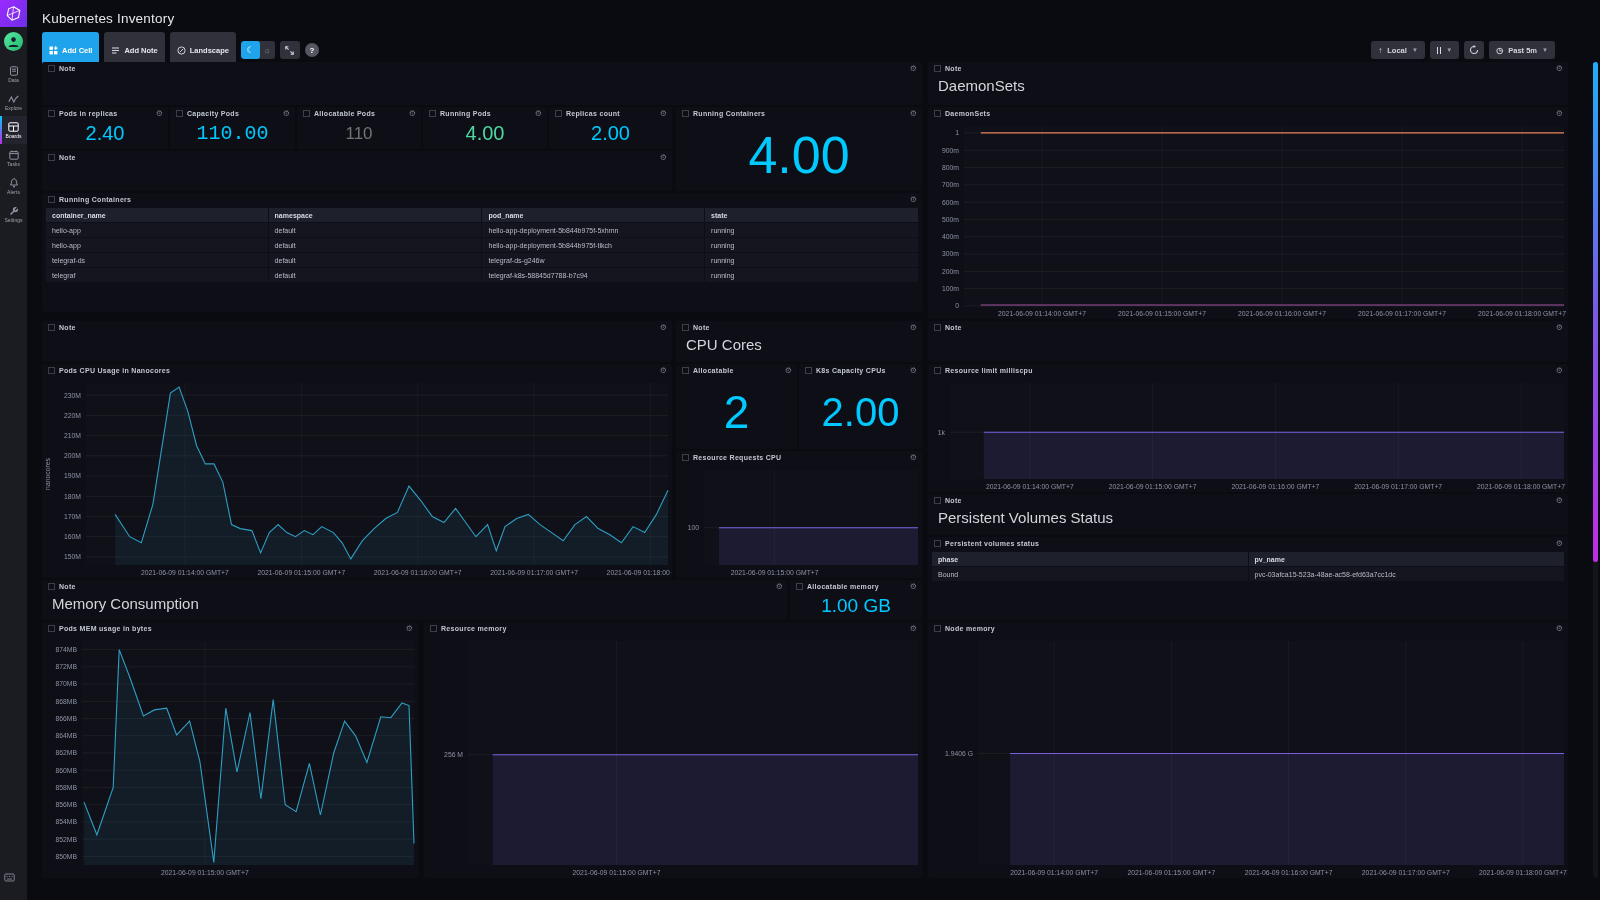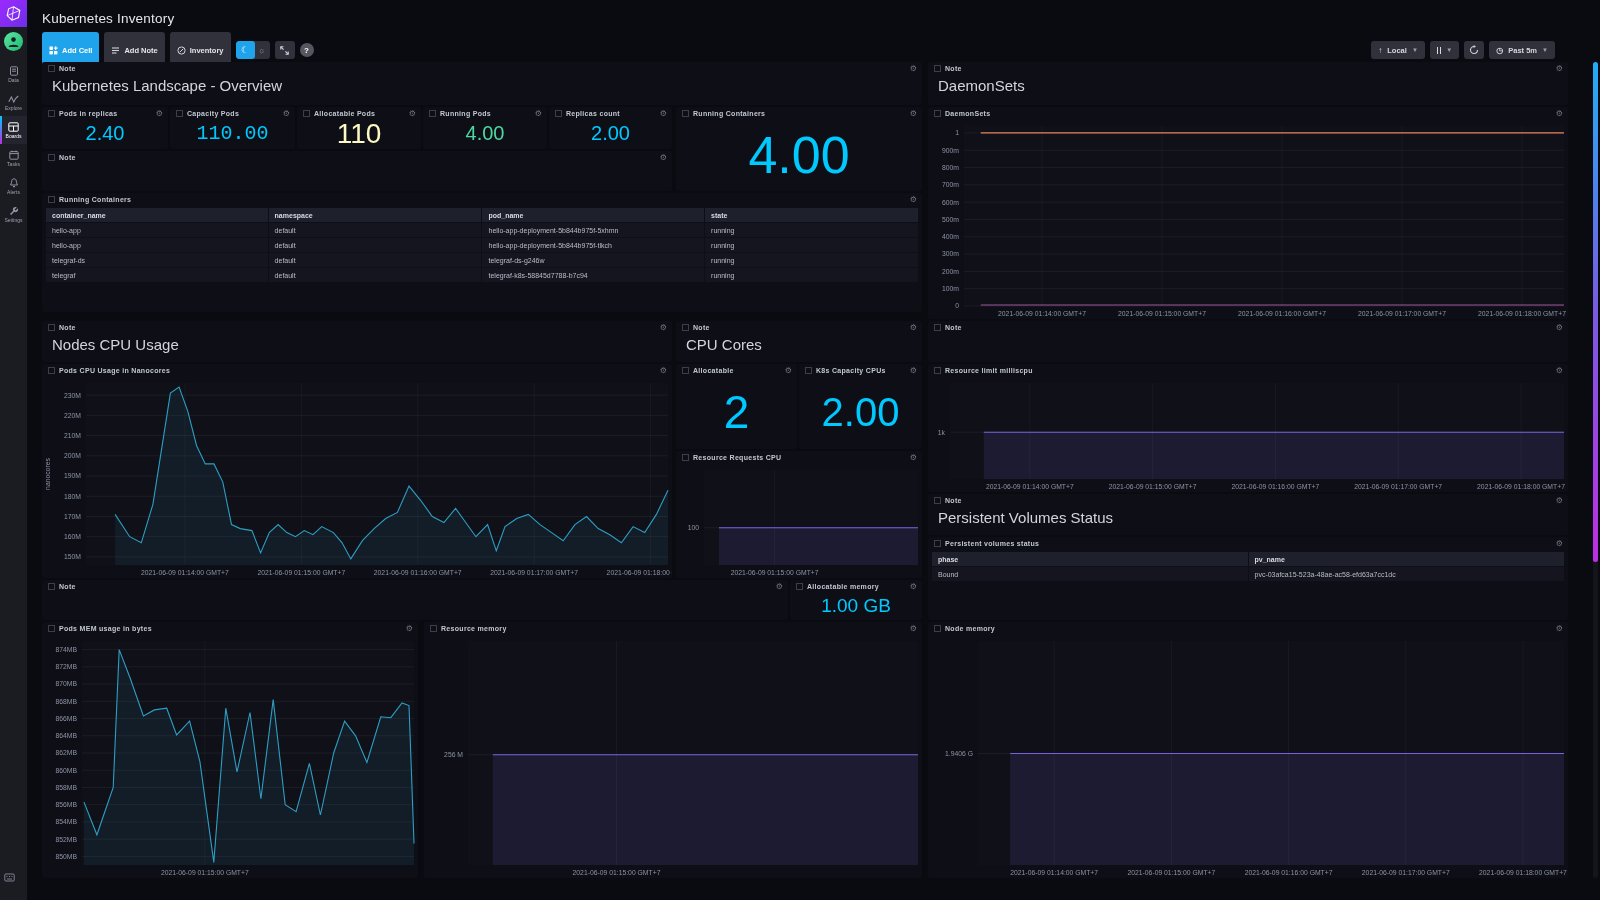--- a/index.html
+++ b/index.html
@@ -148,21 +148,21 @@
           <line x1="1" y1="4.5" x2="8" y2="4.5" stroke="#cfd3da" stroke-width="1.1"></line>
           <line x1="1" y1="7" x2="5.5" y2="7" stroke="#cfd3da" stroke-width="1.1"></line>
         </svg>
       <span>Add Note</span>
     </div>
     <div class="btn">
       <svg width="9" height="9" viewBox="0 0 9 9">
           <circle cx="4.5" cy="4.5" r="3.6" fill="none" stroke="#cfd3da" stroke-width="1"></circle>
           <line x1="2.8" y1="6.2" x2="6.2" y2="2.8" stroke="#cfd3da" stroke-width="1"></line>
         </svg>
-      <span>Inventory</span>
+      <span>Landscape</span>
     </div>
     <div class="toggle">
       <span class="seg moon">☾</span>
       <span class="seg sun">☼</span>
     </div>
     <div class="icon-btn">
       <svg width="9" height="9" viewBox="0 0 9 9">
           <polyline points="3.4,0.8 0.8,0.8 0.8,3.4" fill="none" stroke="#cfd3da" stroke-width="1.1"></polyline>
           <polyline points="5.6,8.2 8.2,8.2 8.2,5.6" fill="none" stroke="#cfd3da" stroke-width="1.1"></polyline>
           <line x1="0.8" y1="0.8" x2="3.6" y2="3.6" stroke="#cfd3da" stroke-width="1.1"></line>
@@ -197,21 +197,20 @@
       <span class="caret">▼</span>
     </div>
   </div>
 
   <div class="cell" style="left:42px;top:62px;width:880px;height:43px">
     <div class="cell-head">
         <span class="drag-sq"></span>
         <span class="cell-title">Note</span>
         <span class="gear">⚙</span>
       </div>
-    <div class="note-title">Kubernetes Landscape - Overview</div>
   </div>
 
   <div class="cell" style="left:42px;top:107px;width:126px;height:42px">
     <div class="cell-head">
         <span class="drag-sq"></span>
         <span class="cell-title">Pods in replicas</span>
         <span class="gear">⚙</span>
       </div>
     <div class="stat-value" style="font-size: 20px; color: rgb(0, 201, 255);">2.40</div>
   </div>
@@ -222,21 +221,21 @@
         <span class="gear">⚙</span>
       </div>
     <div class="stat-value" style="font-size: 20px; color: rgb(0, 201, 255); font-family: Liberation Mono, monospace;">110.00</div>
   </div>
   <div class="cell" style="left:297px;top:107px;width:124px;height:42px">
     <div class="cell-head">
         <span class="drag-sq"></span>
         <span class="cell-title">Allocatable Pods</span>
         <span class="gear">⚙</span>
       </div>
-    <div class="stat-value" style="font-size: 28px; color: #fef9c3;">110</div>
+    <div class="stat-value" style="font-size: 17px; color: #737373;">110</div>
   </div>
   <div class="cell" style="left:423px;top:107px;width:124px;height:42px">
     <div class="cell-head">
         <span class="drag-sq"></span>
         <span class="cell-title">Running Pods</span>
         <span class="gear">⚙</span>
       </div>
     <div class="stat-value" style="font-size: 20px; color: rgb(78, 216, 160);">4.00</div>
   </div>
   <div class="cell" style="left:549px;top:107px;width:123px;height:42px">
@@ -367,21 +366,20 @@
           <polyline points="52.8,185.0 636.0,185.0" fill="none" stroke="#A0549F" stroke-width="1.1"></polyline>
         </svg></div>
   </div>
 
   <div class="cell" style="left:42px;top:321px;width:630px;height:41px">
     <div class="cell-head">
         <span class="drag-sq"></span>
         <span class="cell-title">Note</span>
         <span class="gear">⚙</span>
       </div>
-    <div class="note-title">Nodes CPU Usage</div>
   </div>
   <div class="cell" style="left:42px;top:364px;width:630px;height:214px">
     <div class="cell-head">
         <span class="drag-sq"></span>
         <span class="cell-title">Pods CPU Usage in Nanocores</span>
         <span class="gear">⚙</span>
       </div>
     <div class="chart-body"><svg width="630" height="201">
           <rect x="44" y="6" width="582" height="182" fill="rgba(255,255,255,0.013)"></rect>
           <line x1="142.94" x2="142.94" y1="6" y2="188" stroke="rgba(255,255,255,0.04)"></line>
@@ -523,20 +521,21 @@
         </table>
       </div>
   </div>
 
   <div class="cell" style="left:42px;top:580px;width:746px;height:40px">
     <div class="cell-head">
         <span class="drag-sq"></span>
         <span class="cell-title">Note</span>
         <span class="gear">⚙</span>
       </div>
+    <div class="note-title">Memory Consumption</div>
   </div>
   <div class="cell" style="left:790px;top:580px;width:132px;height:40px">
     <div class="cell-head">
         <span class="drag-sq"></span>
         <span class="cell-title">Allocatable memory</span>
         <span class="gear">⚙</span>
       </div>
     <div class="stat-value" style="font-size: 19px; color: rgb(0, 201, 255); text-align: center;">1.00 GB</div>
   </div>
 

